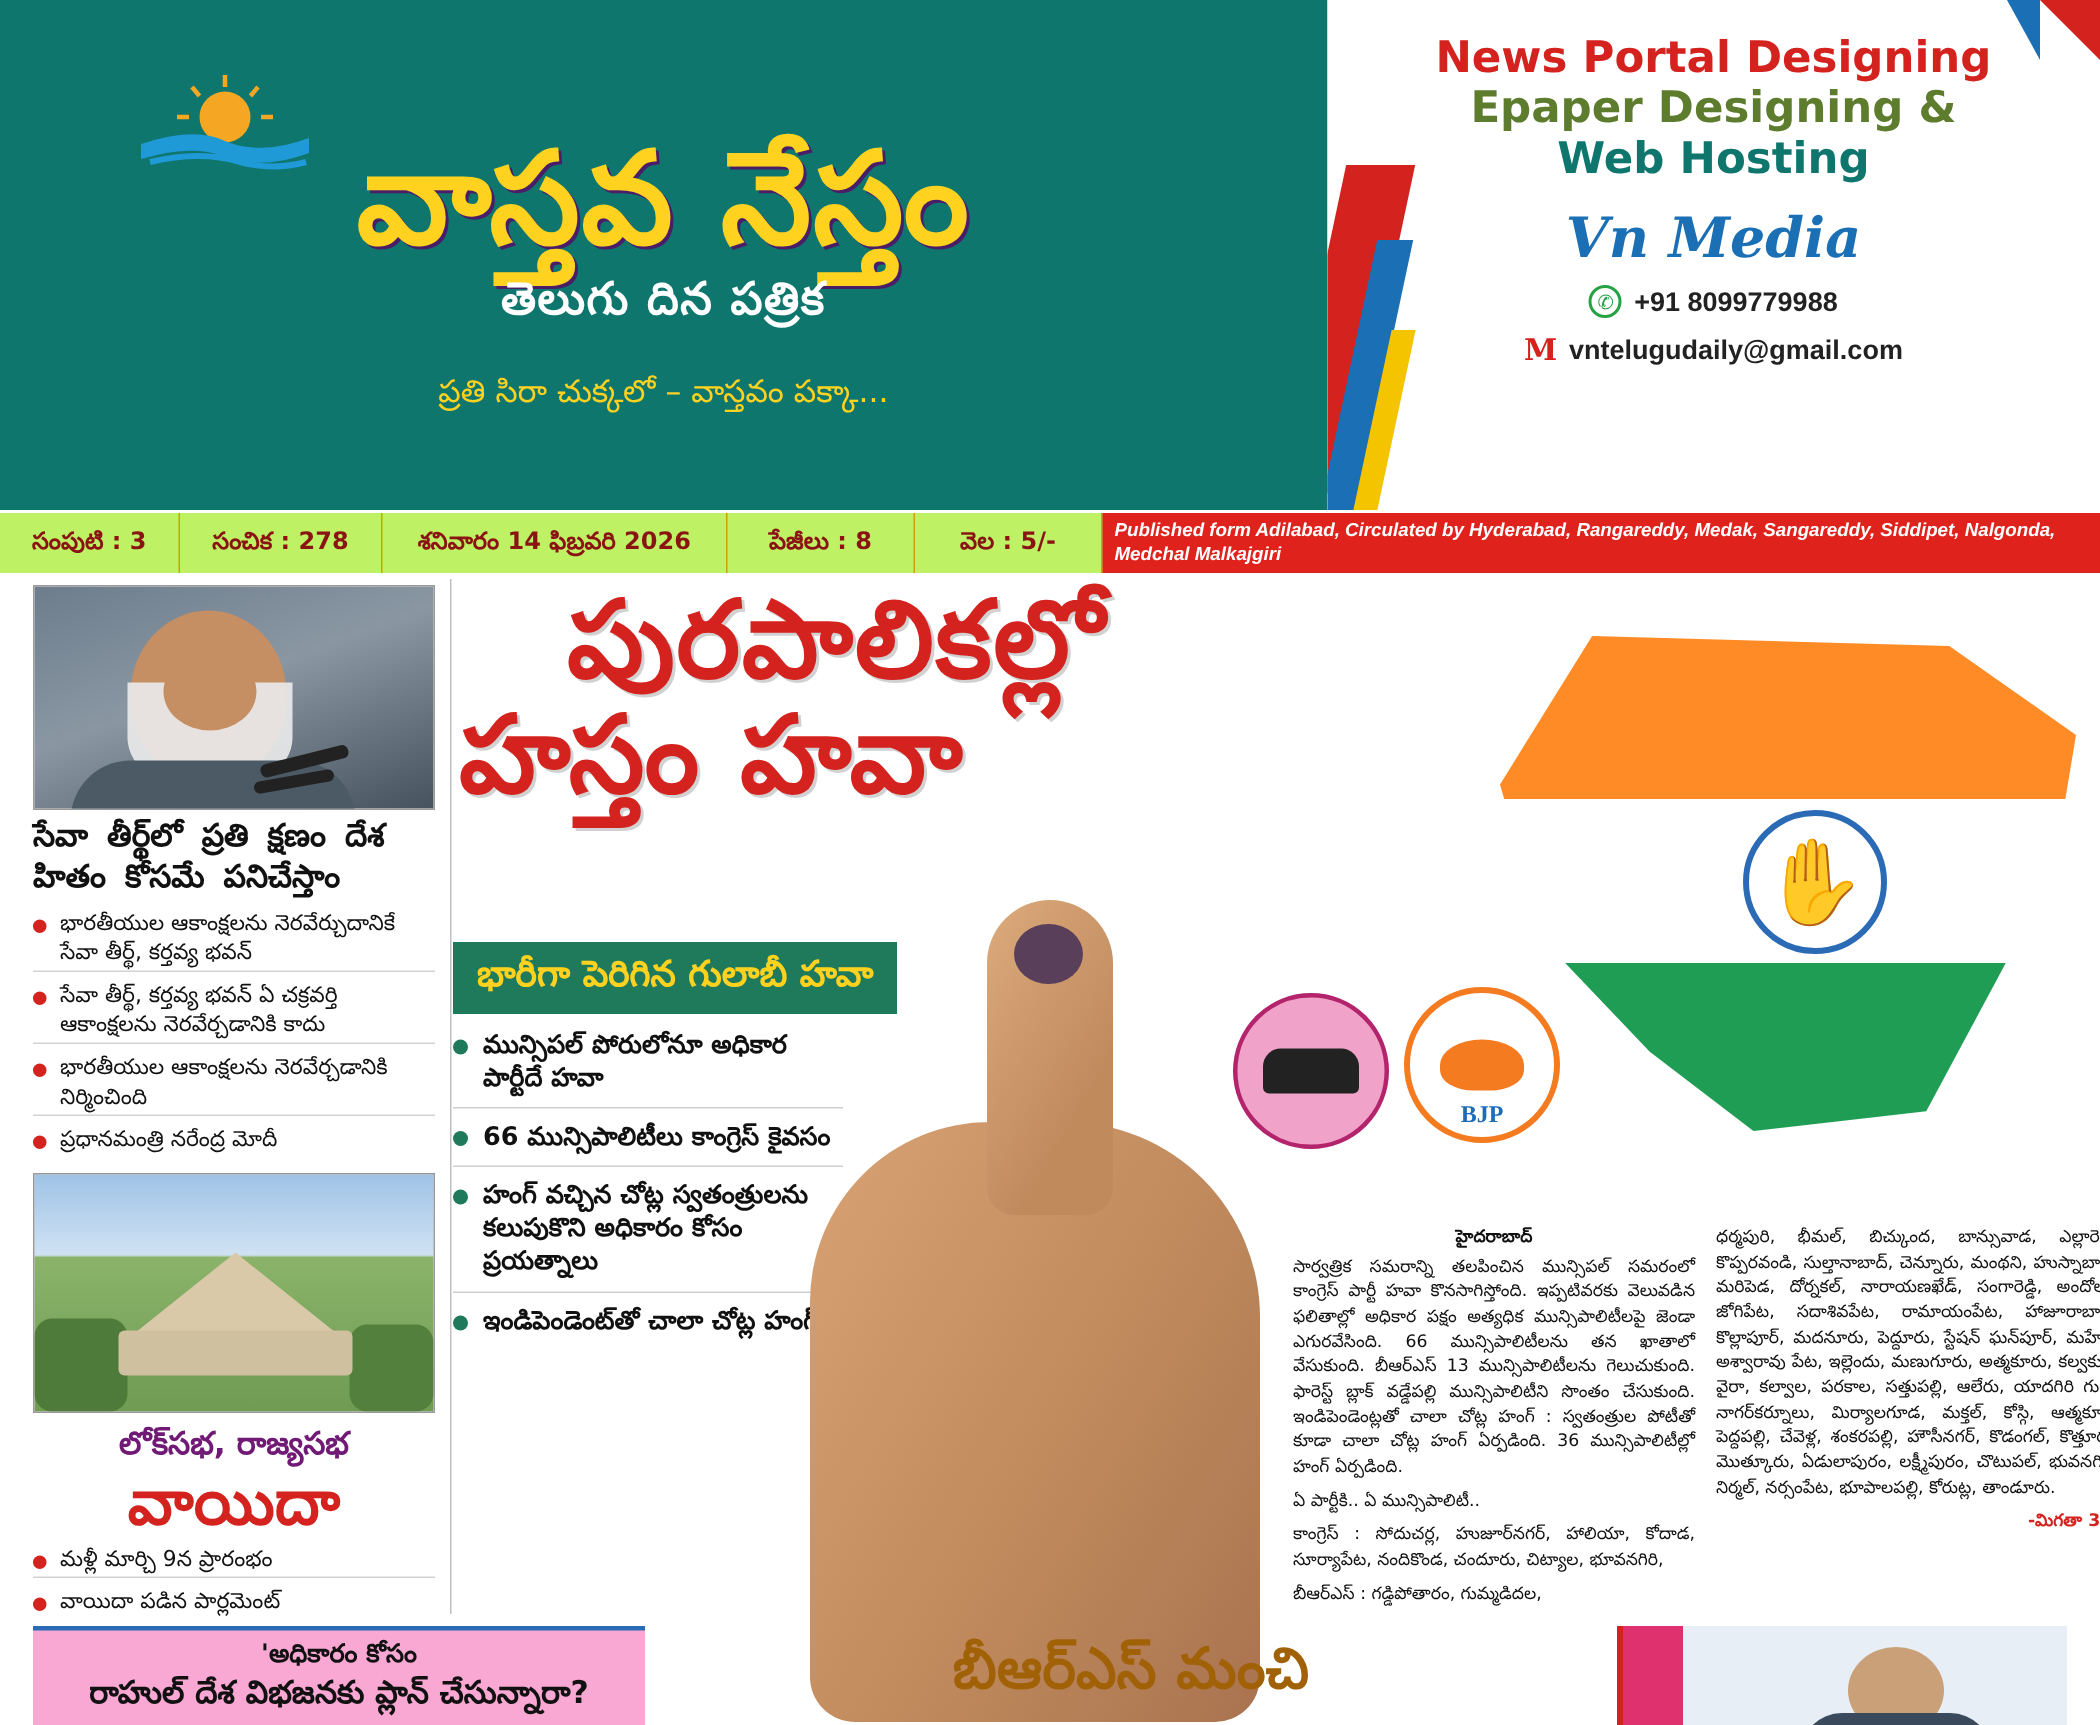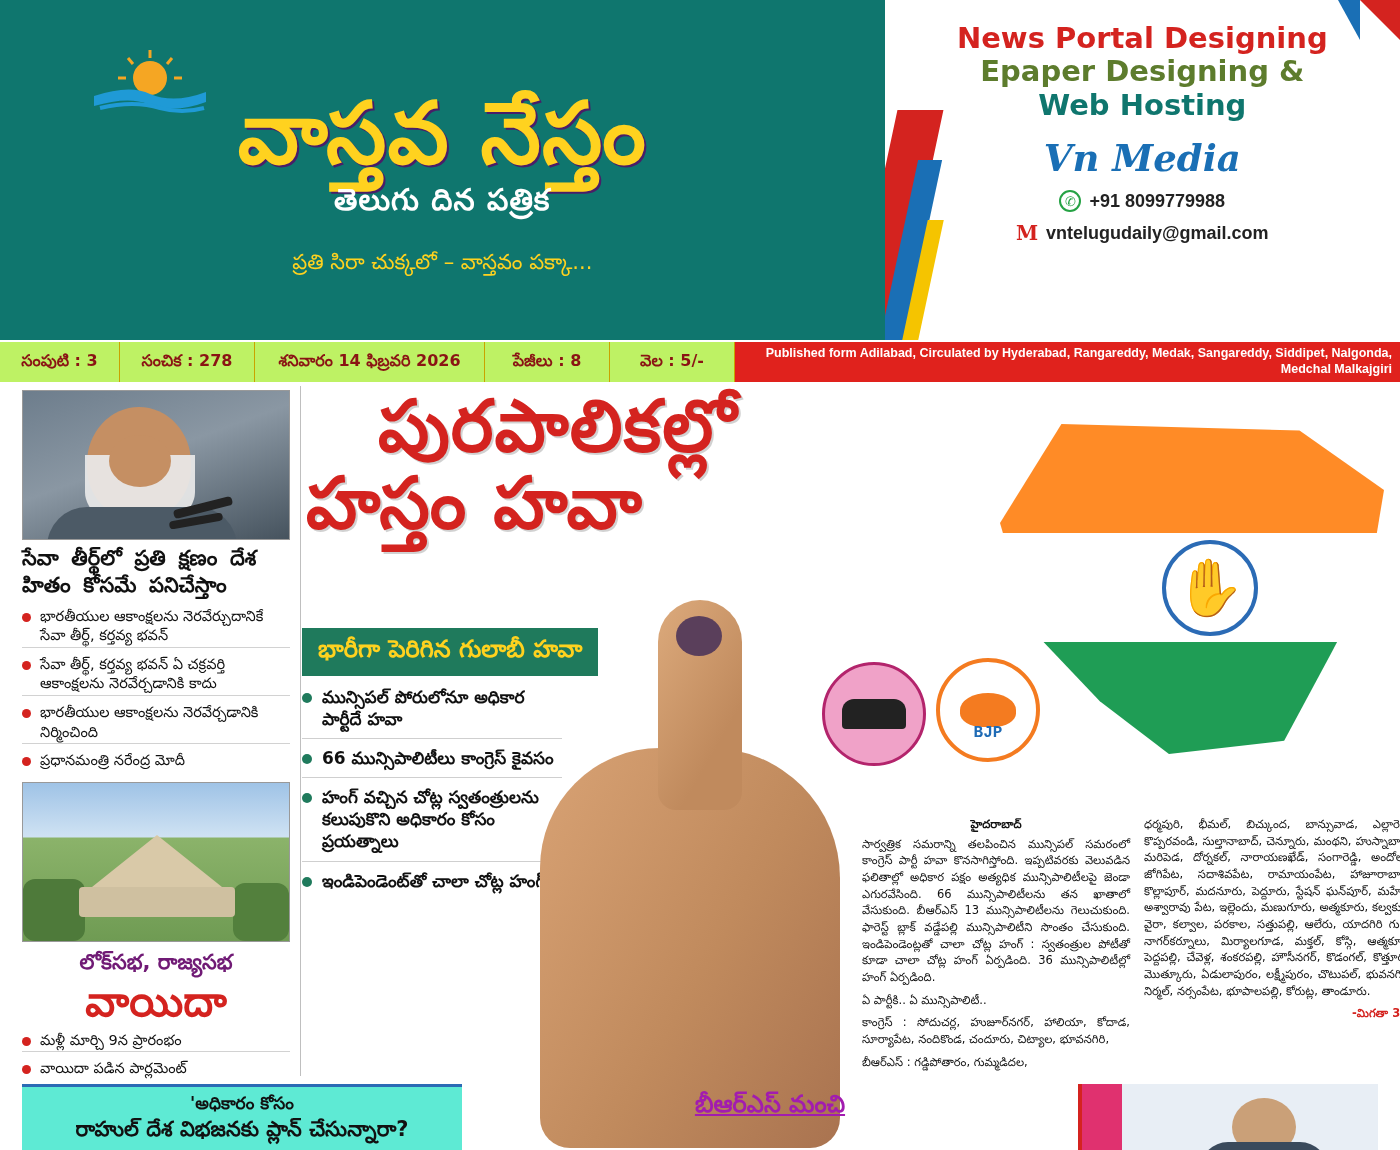--- a/index.html
+++ b/index.html
@@ -61,21 +61,21 @@
   .infostrip { display: flex; width: 1400px; height: 42px; background: #bef264; align-items: stretch; border-top: 2px solid #fff; }
   .infostrip .cell {
     display: flex; align-items: center; justify-content: center;
     font-family: "DejaVu Sans", sans-serif; font-size: 16px; color: #8a1414; font-weight: bold;
     border-right: 1px solid #c9a300; padding: 0 10px; white-space: nowrap;
   }
   .c-vol { width: 120px; } .c-iss { width: 135px; } .c-date { width: 230px; }
   .c-pages { width: 125px; } .c-price { width: 125px; }
   .pub-box {
     flex: 1; background: #e0221d; color: #fff; display: flex; align-items: center; justify-content: center;
-    text-align: right; font-size: 12.5px; font-weight: bold; line-height: 1.25; padding: 0 8px;
+    text-align: left; font-size: 12.5px; font-style: italic; font-weight: bold; line-height: 1.25; padding: 0 8px;
   }
 
   
   .sheet { position: relative; width: 1400px; height: 768px; background: #fff; padding: 8px 22px 0 22px; }
   .cols { display: flex; gap: 12px; height: 100%; }
 
   
   .rail { width: 268px; }
   .modi-photo {
     width: 268px; height: 150px; border: 1px solid #999;
@@ -155,21 +155,21 @@
     display: flex; align-items: center; justify-content: center; color: #2b6bb5; font-size: 56px;
   }
   .logo-brs, .logo-bjp {
     position: absolute; width: 104px; height: 104px; border-radius: 50%;
     display: flex; align-items: center; justify-content: center; overflow: hidden;
   }
   .logo-brs { left: 520px; top: 272px; background: #f0a2c8; border: 3px solid #b3246c; }
   .logo-brs .car { width: 64px; height: 30px; background: #222; border-radius: 12px 12px 4px 4px; }
   .logo-bjp { left: 634px; top: 268px; background: #ffffff; border: 4px solid #f47b20; }
   .logo-bjp .lotus { width: 56px; height: 34px; background: #f47b20; border-radius: 50% 50% 40% 40%; }
-  .logo-bjp .lbl { position: absolute; bottom: 16px; font-size: 16px; font-weight: bold; color: #1f6bb5; font-family: Liberation Mono, monospace; }
+  .logo-bjp .lbl { position: absolute; bottom: 5px; font-size: 16px; font-weight: bold; color: #1f6bb5; font-family: Liberation Serif, serif; }
 
   
   .hand {
     position: absolute; left: 238px; top: 358px; width: 300px; height: 400px;
     background: linear-gradient(120deg,#d8a274 0%, #c08a5d 55%, #a97350 100%);
     border-radius: 120px 130px 30px 30px;
   }
   .hand .finger {
     position: absolute; left: 118px; top: -148px; width: 84px; height: 210px;
     background: linear-gradient(120deg,#dcaa7c 0%, #c08a5d 70%);
@@ -179,25 +179,25 @@
 
   
   .textcols { position: absolute; left: 560px; top: 426px; width: 558px; display: flex; gap: 14px; }
   .tc { width: 268px; font-family: "DejaVu Sans", sans-serif; font-size: 11.5px; line-height: 1.45; color: #111; text-align: justify; }
   .tc .dateline { font-weight: bold; text-align: center; margin-bottom: 3px; }
   .tc p { margin: 0 0 6px 0; }
   .contlink { color: #d4231f; font-weight: bold; }
 
   
   .bottomstrip { position: absolute; left: 22px; bottom: 0; width: 1356px; height: 66px; display: flex; gap: 10px; }
-  .bs-box1 { width: 440px; background: #5eead4; border-top: 3px solid #2b6bb5; padding: 6px 8px; }
+  .bs-box1 { width: 408px; background: #f9a8d4; border-top: 3px solid #2b6bb5; padding: 6px 8px; }
   .bs-box1 .l1 { font-family: "DejaVu Sans", sans-serif; font-weight: bold; font-size: 17px; color: #111; text-align: center; }
   .bs-box1 .l2 { font-family: "DejaVu Sans", sans-serif; font-weight: bold; font-size: 21px; color: #111; text-align: center; line-height: 1.2; }
   .bs-box2 { flex: 1; padding-top: 6px; }
-  .bs-box2 .t { font-family: "DejaVu Sans", sans-serif; font-weight: bold; font-size: 24px; color: #a21caf; text-align: center; text-decoration: underline; }
+  .bs-box2 .t { font-family: "DejaVu Sans", sans-serif; font-weight: bold; font-size: 38px; color: #a16207; text-align: center; }
   .bs-photo { width: 300px; background: #e8eef5; border-left: 4px solid #d4231f; position: relative; overflow: hidden; }
   .bs-photo .p-head { position: absolute; left: 150px; top: 14px; width: 64px; height: 58px; border-radius: 50%; background: #caa078; }
   .bs-photo .p-body { position: absolute; left: 118px; top: 58px; width: 128px; height: 40px; border-radius: 28px 28px 0 0; background: #3a4a5c; }
   .bs-photo .p-pink { position: absolute; left: 0; top: 0; width: 40px; height: 66px; background: #e0316f; }
 
   
   .vrule { position: absolute; top: 4px; bottom: 74px; width: 1px; background: #bfbfbf; }
   .vr1 { left: 300px; }
 </style>
 </head>

